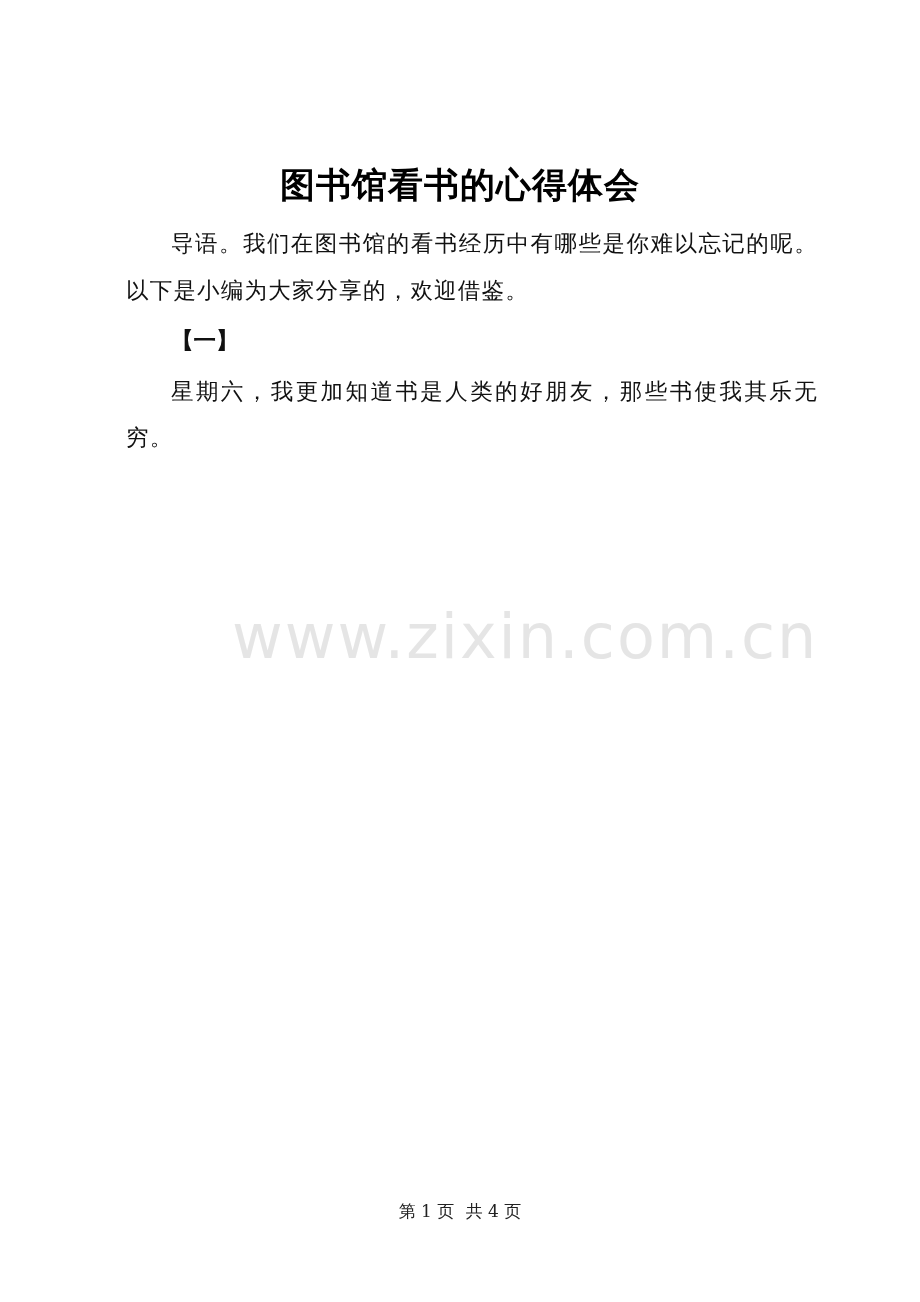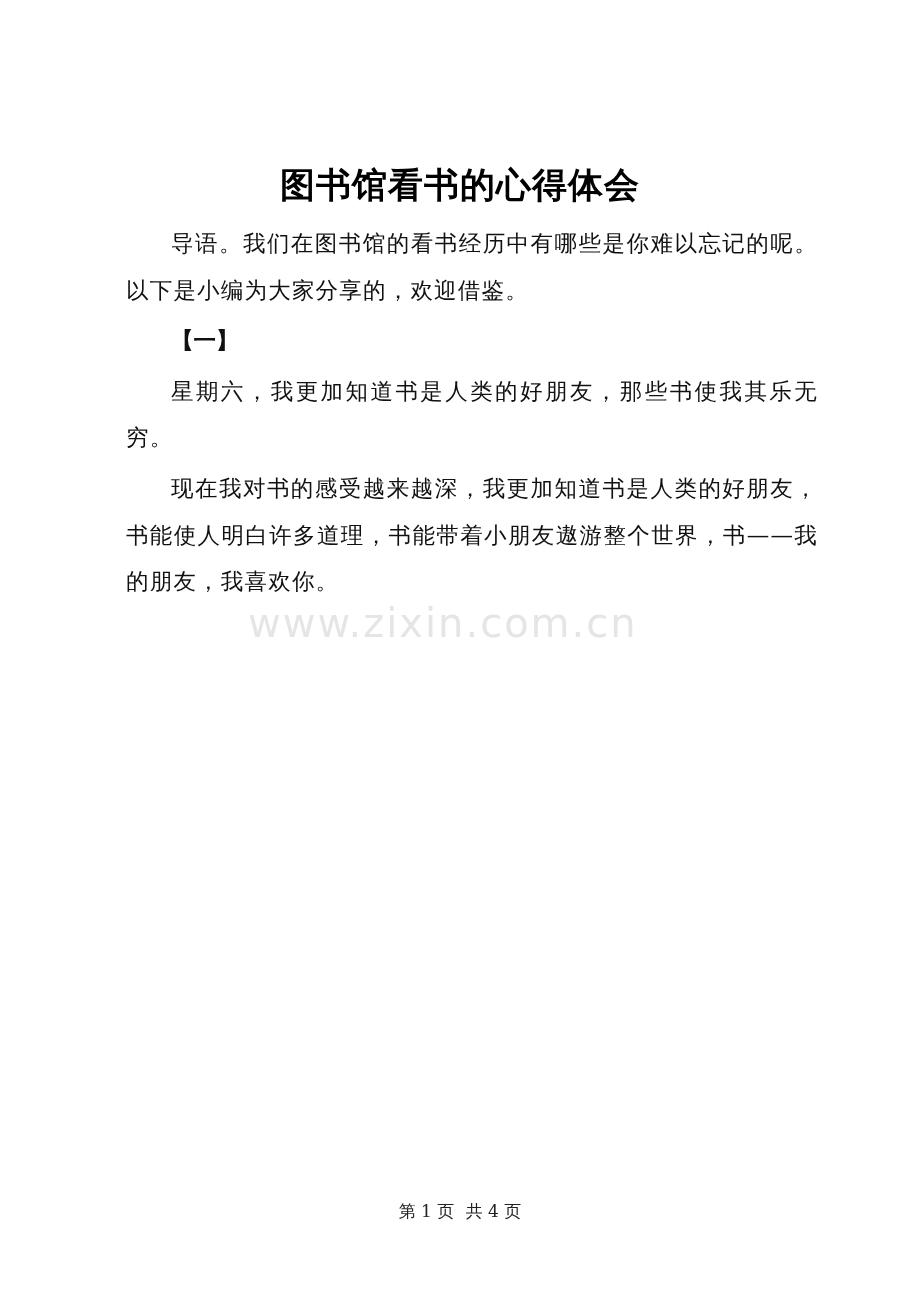--- a/index.html
+++ b/index.html
@@ -7,36 +7,35 @@
          font-family:"DejaVu Serif", "Liberation Serif", serif; color:#111; }
   .page { position:absolute; left:0; top:0; width:920px; height:1302px; background:#fff;padding-left:35px; }
   .title { position:absolute; top:160px; left:0; width:920px; text-align:center;
            font-family:"DejaVu Sans", "Liberation Sans", sans-serif; font-weight:bold;
            font-size:35px; letter-spacing:1px; color:#000; line-height:50px; }
   .body { position:absolute; left:122px; top:216px; width:700px; font-size:22.5px;
           line-height:46.6px; letter-spacing:1.2px; }
   .body p { margin:4px; text-indent:2em; text-align:justify; }
   .body p.heading { font-weight:bold; font-family:"DejaVu Sans", "Liberation Sans", sans-serif; letter-spacing:0; }
   .watermark { position:absolute; left:232px; top:600px; font-family:"DejaVu Sans", "Liberation Sans", sans-serif;
-               font-size:40px; color:rgba(180,180,180,0.35); letter-spacing:2px; pointer-events:none;margin-left:16px; }
+               font-size:62px; color:rgba(180,180,180,0.35); letter-spacing:2px; pointer-events:none; }
   .footer { position:absolute; top:1200px; left:0; width:920px; text-align:center;
             font-size:17px; color:#222; }
   .footer span { margin:0 3px; }
 </style>
 </head>
 <body>
 
 <div class="page">
   <div class="title">图书馆看书的心得体会</div>
 
   <div class="body">
     <p>导语。我们在图书馆的看书经历中有哪些是你难以忘记的呢。以下是小编为大家分享的，欢迎借鉴。</p>
     <p class="heading">【一】</p>
     <p>星期六，我更加知道书是人类的好朋友，那些书使我其乐无穷。</p>
-    <p>现在我对书的感受越来越深，我更加知道书是人类的好朋友，书能使人明白许多道理，书能带着小朋友遨游整个世界，书——我的朋友，我喜欢你。</p>
   </div>
 
   <div class="watermark">www.zixin.com.cn</div>
 
   <div class="footer">
     <span>第 1 页</span>
     <span>共 4 页</span>
   </div>
 </div>
 

